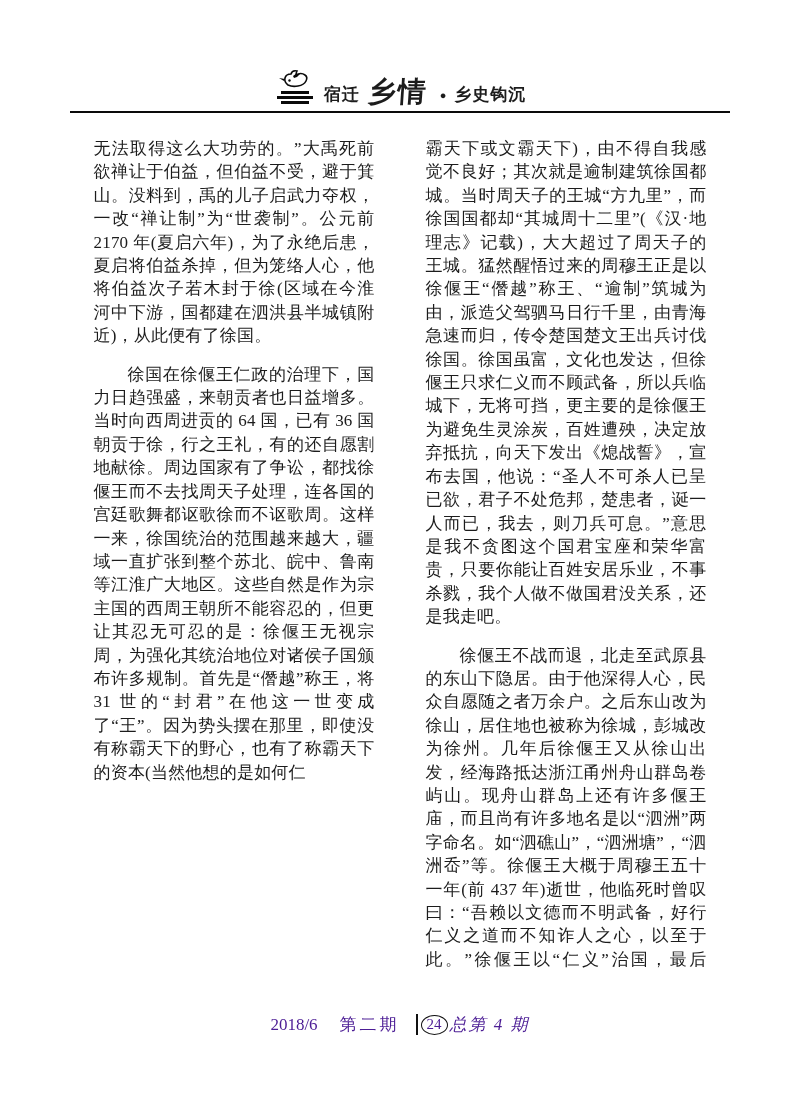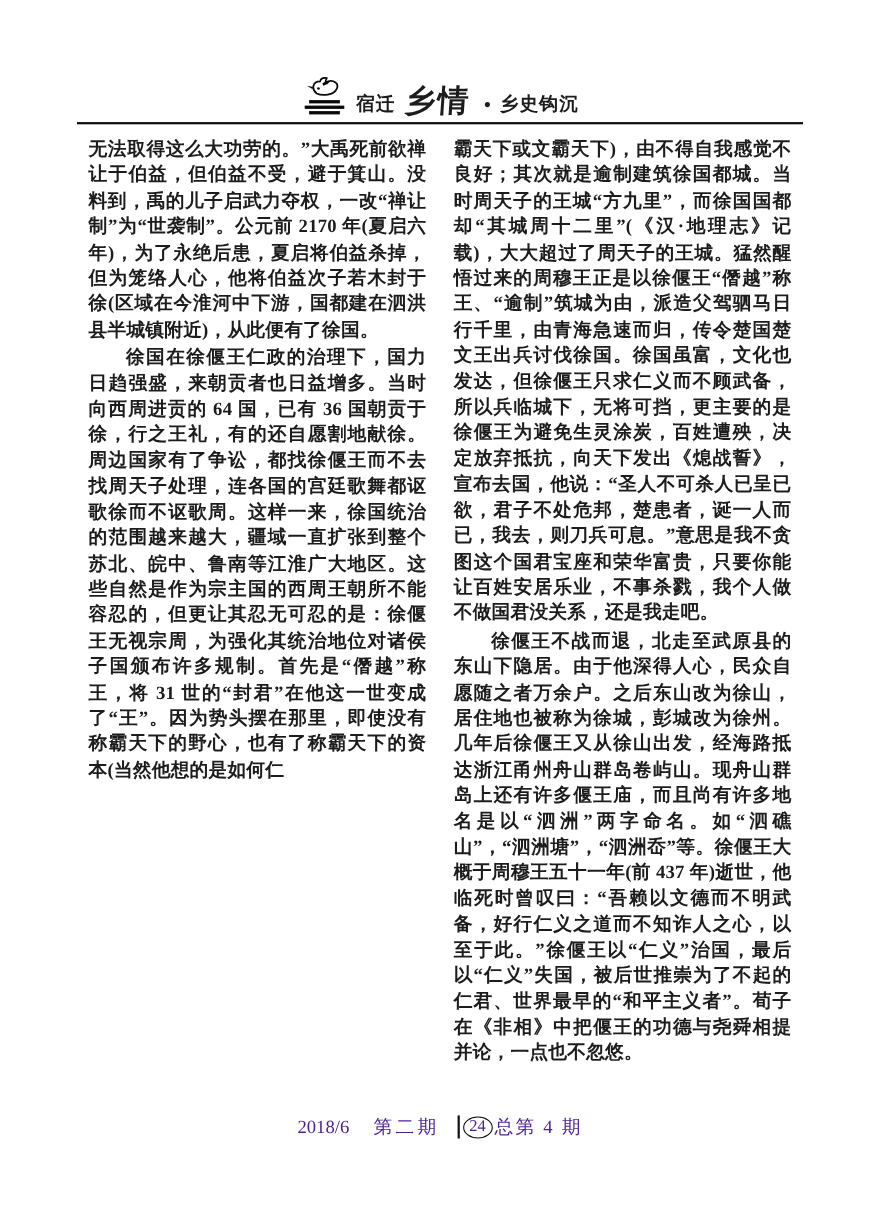--- a/index.html
+++ b/index.html
@@ -71,21 +71,21 @@
     overflow: hidden;
   }
   .col {
     width: 311px;
     font-size: 17px;
     line-height: 23.4px;
     text-align: justify;
     text-justify: inter-ideograph;
     letter-spacing: 0.2px;
   }
-  .col p { margin: 2px; text-indent: 2em; font-weight: bold; }
+  .col p { margin: 15px; text-indent: 2em; }
   .col p.no-indent { text-indent: 0; }
   
   .page-footer {
     position: absolute;
     left: 0;
     top: 1013px;
     width: 100%;
     display: flex;
     justify-content: center;
     align-items: center;
@@ -106,21 +106,21 @@
     justify-content: center;
     align-items: center;
     min-width: 27px;
     height: 20px;
     border: 1.4px solid #111;
     border-radius: 50%;
     font-size: 15px;
     padding: 0 2px;
     margin-right: 2px;
   }
-  .footer-total { letter-spacing: 2px; }
+  .footer-total { letter-spacing: 2px; font-style: italic; }
 </style>
 </head>
 <body>
 
 <div class="page">
 
   <header class="page-header">
     <div class="brand-row">
       <span class="logo-wrap">
         <svg width="42" height="37" viewBox="0 0 42 37" aria-hidden="true">

